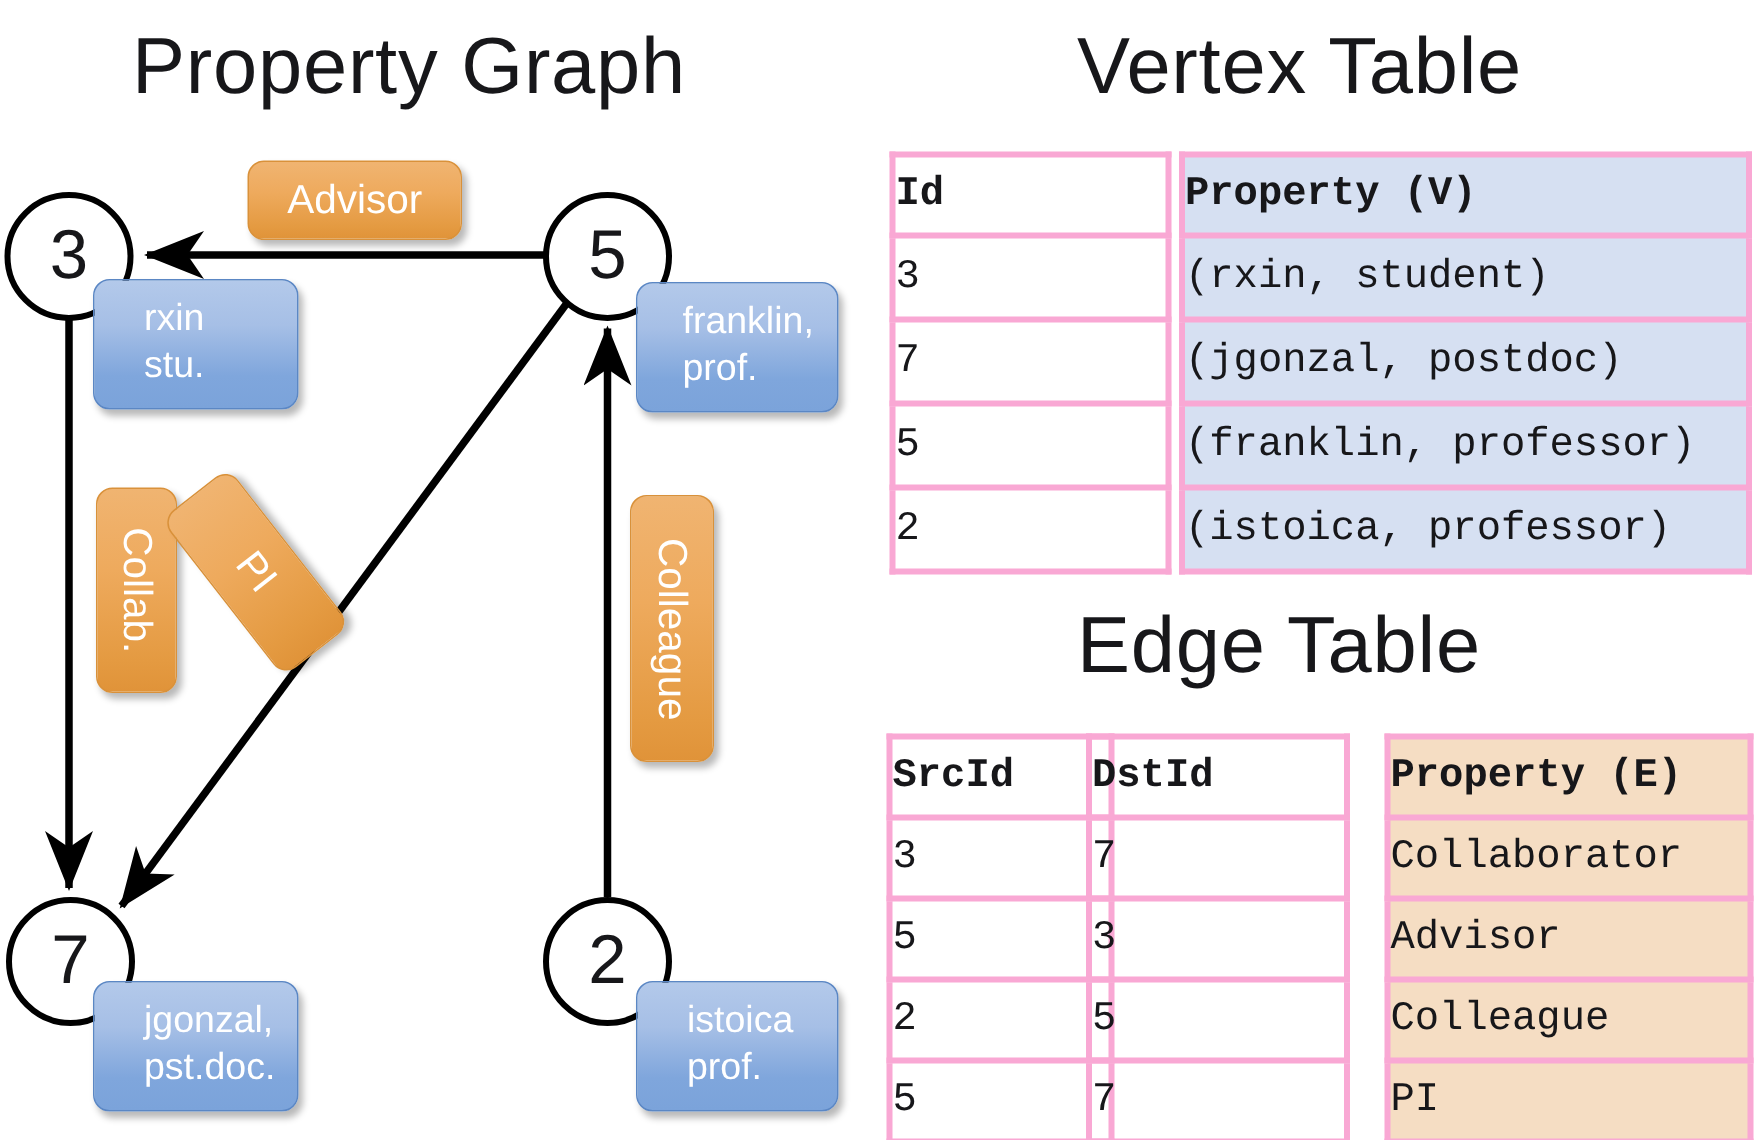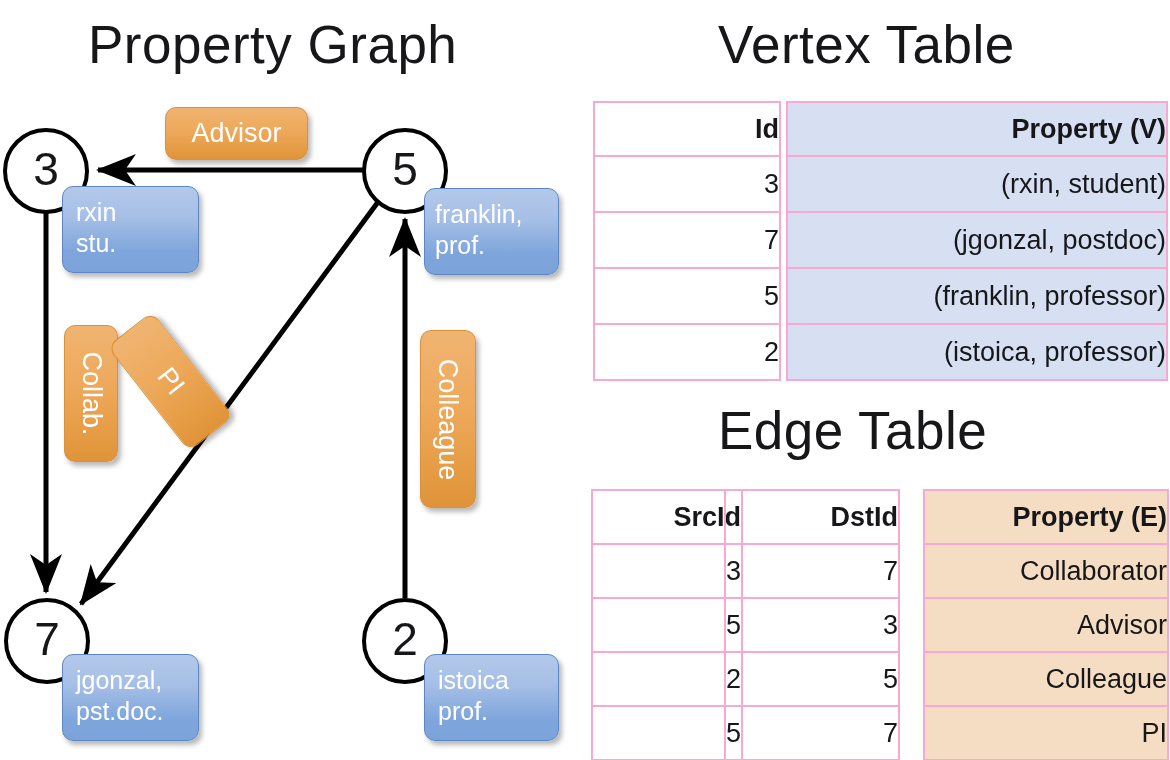--- a/index.html
+++ b/index.html
@@ -50,21 +50,21 @@
     background:linear-gradient(180deg,#b3c9ea 0%,#a6bfe6 35%,#7fa6dc 75%,#7ba3da 100%);
     box-shadow:3px 4px 5px rgba(0,0,0,0.28);
     color:#ffffff;
     font-size:25px;
     font-weight:300;
     line-height:31px;
     padding:10px 0 0 13px;
     box-sizing:border-box;
     font-family:"Liberation Sans", sans-serif;
   }
-  .vbox .ln{display:block;}
+  .vbox .ln{display:block;margin-left:20px;}
 
   
   .ebox{
     position:absolute;
     border-radius:11px;
     border:1px solid #d9913a;
     background:linear-gradient(180deg,#f0b471 0%,#eeaa5d 40%,#e49a41 85%,#e09339 100%);
     box-shadow:3px 4px 5px rgba(0,0,0,0.28);
     color:#ffffff;
     font-size:27px;
@@ -76,26 +76,26 @@
   .ebox .rot90{
     transform:rotate(90deg);
     white-space:nowrap;
     display:block;
   }
   .ebox .rot-label{white-space:nowrap;display:block;}
 
   
   .tbl{position:absolute;border-collapse:collapse;}
   .tbl td,.tbl th{
-    border:2px solid #f9a8d4;
-    font-family:Liberation Sans, sans-serif;
+    border:4px solid #f9a8d4;
+    font-family:Liberation Mono, monospace;
     font-weight:300;
     font-size:27px;
     color:#17171a;
-    text-align:right;
+    text-align:left;
     padding:0;
     box-sizing:border-box;
   }
   .fill-blue{background:#d6e0f2;}
   .fill-peach{background:#f5ddc3;}
 
   
   #vertex-id-table{left:593px;top:101px;width:188px;}
   #vertex-prop-table{left:786px;top:101px;width:382px;}
   #vertex-id-table td{height:56px;}

